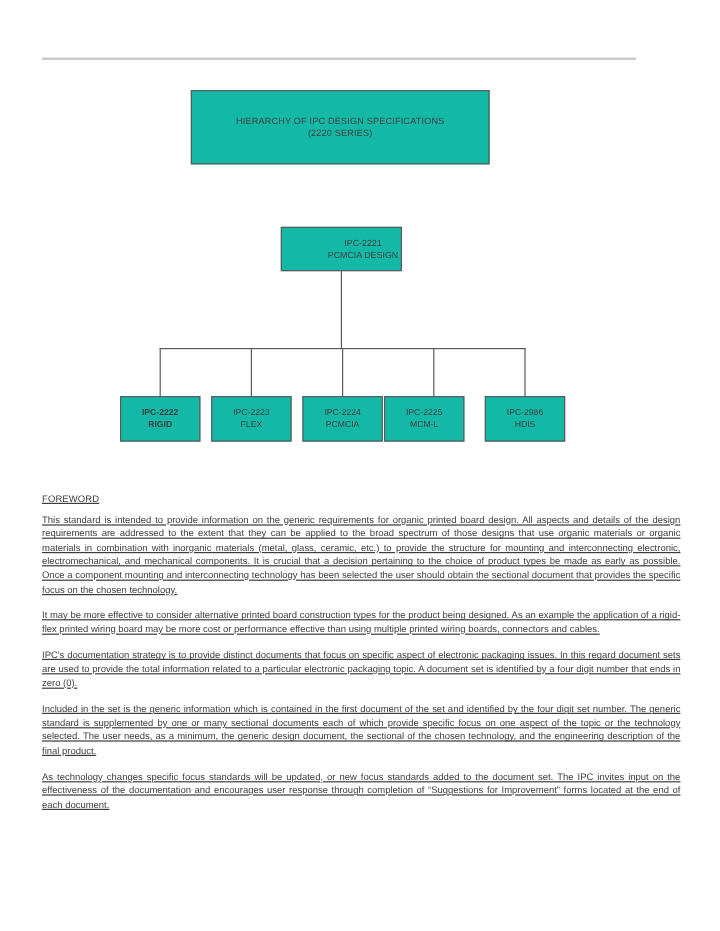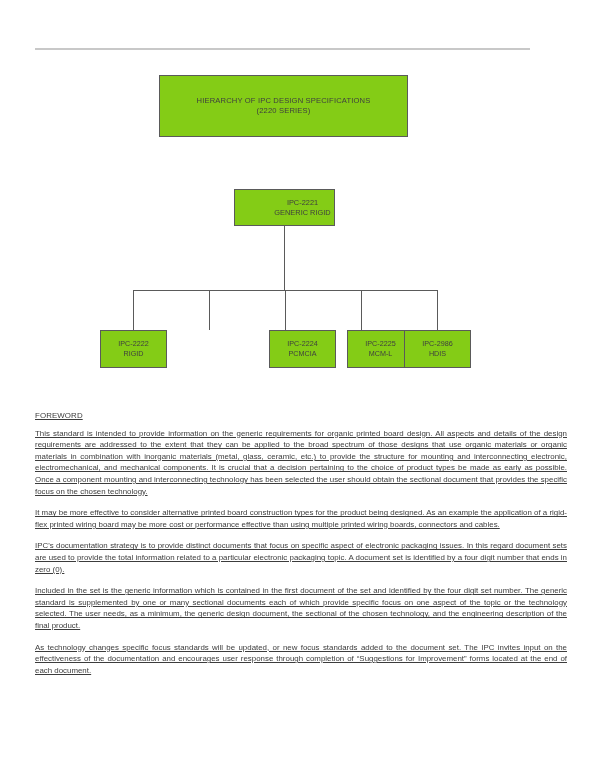--- a/index.html
+++ b/index.html
@@ -38,21 +38,21 @@
     left: 0;
     top: 0;
     width: 600px;
     height: 395px;
   }
 
   .node {
     position: absolute;
     box-sizing: border-box;
     border: 1px solid #5a5a5a;
-    background: #84cc16;
+    background: #14b8a6;
     display: flex;
     flex-direction: column;
     align-items: center;
     justify-content: center;
     text-align: center;
     color: #3f3f3f;
     z-index: 2;
   }
 
   .node .line1,
@@ -81,24 +81,24 @@
     font-size: 7.4px;
     padding-left: 36px;
   }
 
   .leaf-node {
     top: 330px;
     width: 67px;
     height: 38px;
     font-size: 7.2px;
   }
-  .leaf-1 { left: 100px; }
+  .leaf-1 { left: 100px; font-weight: bold; }
   .leaf-2 { left: 176px; }
-  .leaf-3 { left: 269px; }
-  .leaf-4 { left: 347px; }
+  .leaf-3 { left: 252px; }
+  .leaf-4 { left: 320px; }
   .leaf-5 { left: 404px; }
 
   
   .conn {
     position: absolute;
     background: #5a5a5a;
     z-index: 1;
   }
   
   .conn-root-down {
@@ -161,26 +161,30 @@
     <div class="conn conn-drop drop-4"></div>
     <div class="conn conn-drop drop-5"></div>
 
     <div class="node title-node">
       <span class="line1">HIERARCHY OF IPC DESIGN SPECIFICATIONS</span>
       <span class="line2">(2220 SERIES)</span>
     </div>
 
     <div class="node root-node">
       <span class="line1">IPC-2221</span>
-      <span class="line2">GENERIC RIGID</span>
+      <span class="line2">PCMCIA DESIGN</span>
     </div>
 
     <div class="node leaf-node leaf-1">
       <span class="line1">IPC-2222</span>
       <span class="line2">RIGID</span>
+    </div>
+    <div class="node leaf-node leaf-2">
+      <span class="line1">IPC-2223</span>
+      <span class="line2">FLEX</span>
     </div>
     <div class="node leaf-node leaf-3">
       <span class="line1">IPC-2224</span>
       <span class="line2">PCMCIA</span>
     </div>
     <div class="node leaf-node leaf-4">
       <span class="line1">IPC-2225</span>
       <span class="line2">MCM-L</span>
     </div>
     <div class="node leaf-node leaf-5">

